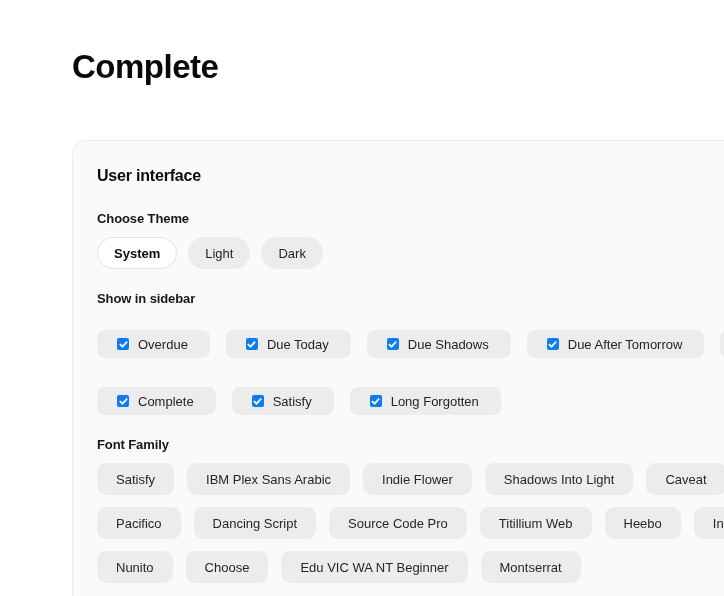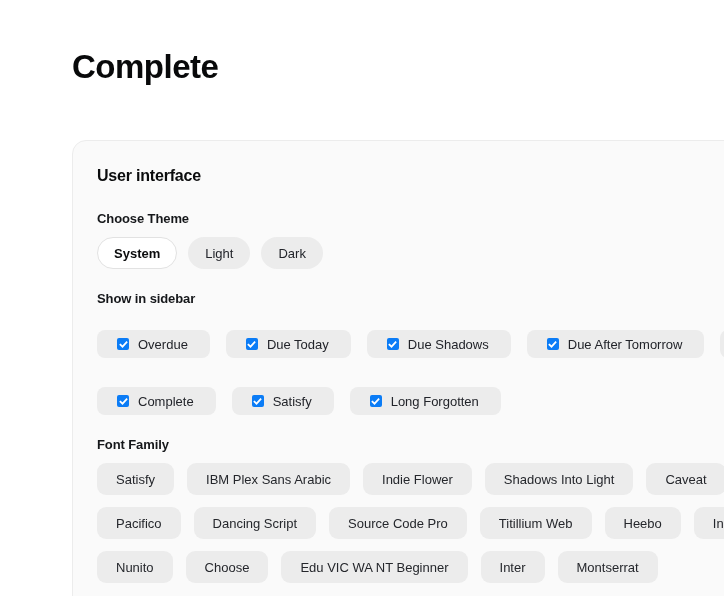--- a/index.html
+++ b/index.html
@@ -233,20 +233,19 @@
             <div class="font-pill">Dancing Script</div>
             <div class="font-pill">Source Code Pro</div>
             <div class="font-pill">Titillium Web</div>
             <div class="font-pill">Heebo</div>
             <div class="font-pill">Inconsolata</div>
           </div>
           <div class="font-row">
             <div class="font-pill">Nunito</div>
             <div class="font-pill">Choose</div>
             <div class="font-pill">Edu VIC WA NT Beginner</div>
-            <div class="font-pill">Inter</div>
             <div class="font-pill">Montserrat</div>
           </div>
         </div>
     </div>
 
   </div>
 </div>
 
 </body></html>

